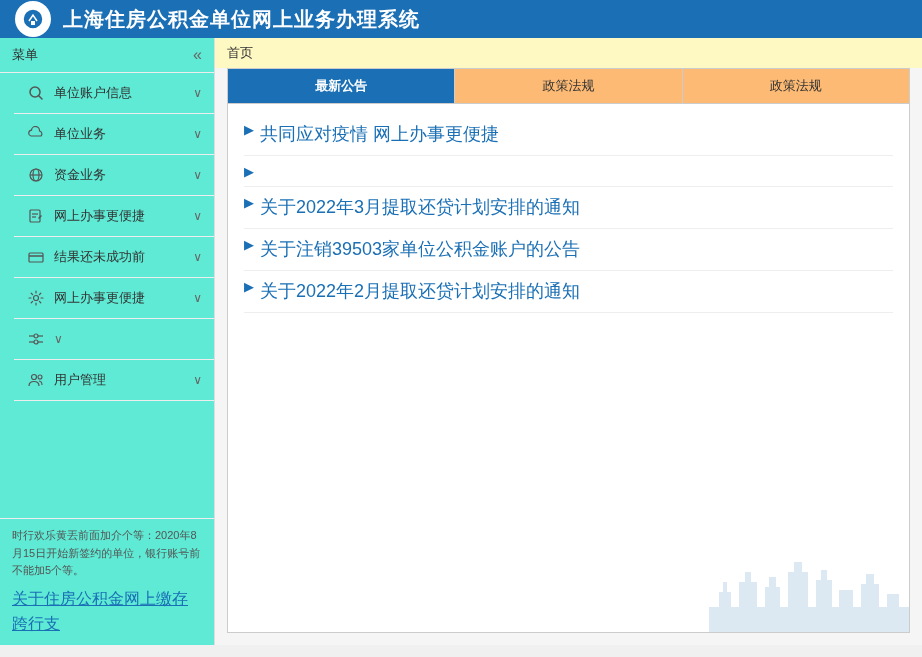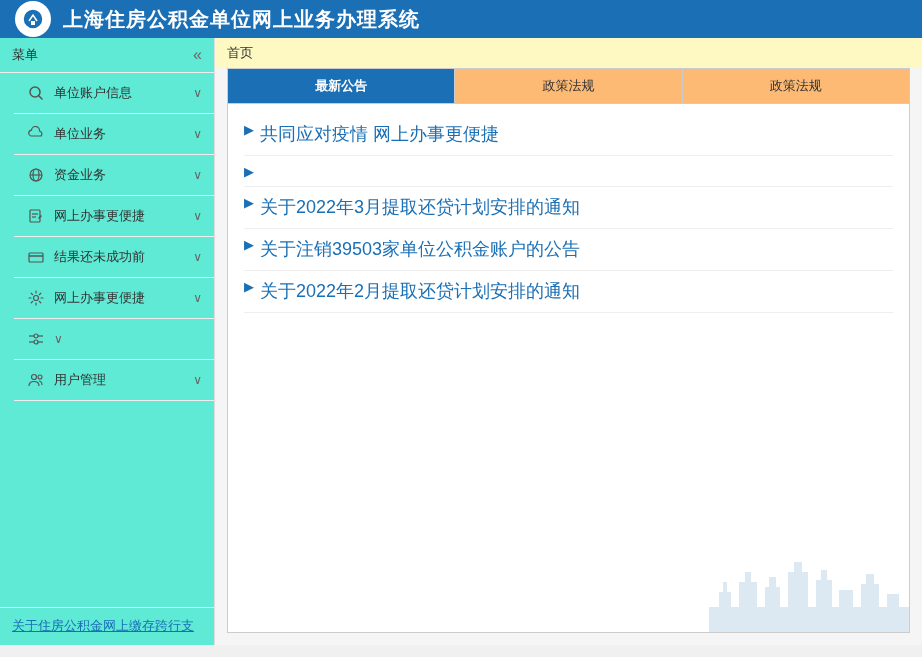--- a/index.html
+++ b/index.html
@@ -95,21 +95,21 @@
       border-top: 1px solid #eee;
       line-height: 1.6;
     }
     .sidebar-footer .notice {
       margin-bottom: 6px;
     }
     .sidebar-footer .link {
       color: #1a6fb5;
       cursor: pointer;
       text-decoration: underline;
-      font-size: 13px;
+      font-size: 16px;
     }
 
     
     .main {
       flex: 1;
       background: #f5f5f5;
       display: flex;
       flex-direction: column;
       overflow: hidden;
     }
@@ -303,20 +303,21 @@
             <path d="M14 13c0-2.5-1.3-3.8-3-4" stroke="#555" stroke-width="1.1" fill="none"></path>
           </svg>
         </span>
         <span class="menu-label">用户管理</span>
         <span class="menu-arrow">∨</span>
       </div>
 
     </div>
 
     <div class="sidebar-footer">
+      <div class="notice">时行欢乐黄丟前面加介个等：2020年8月15日开始新签约的单位，银行账号前不能加5个等。</div>
       <span class="link">关于住房公积金网上缴存跨行支</span>
     </div>
   </div>
 
   <div class="main">
     <div class="breadcrumb">首页</div>
     <div class="content-area">
       <div class="tabs-container">
 
         <div class="tabs-header">

